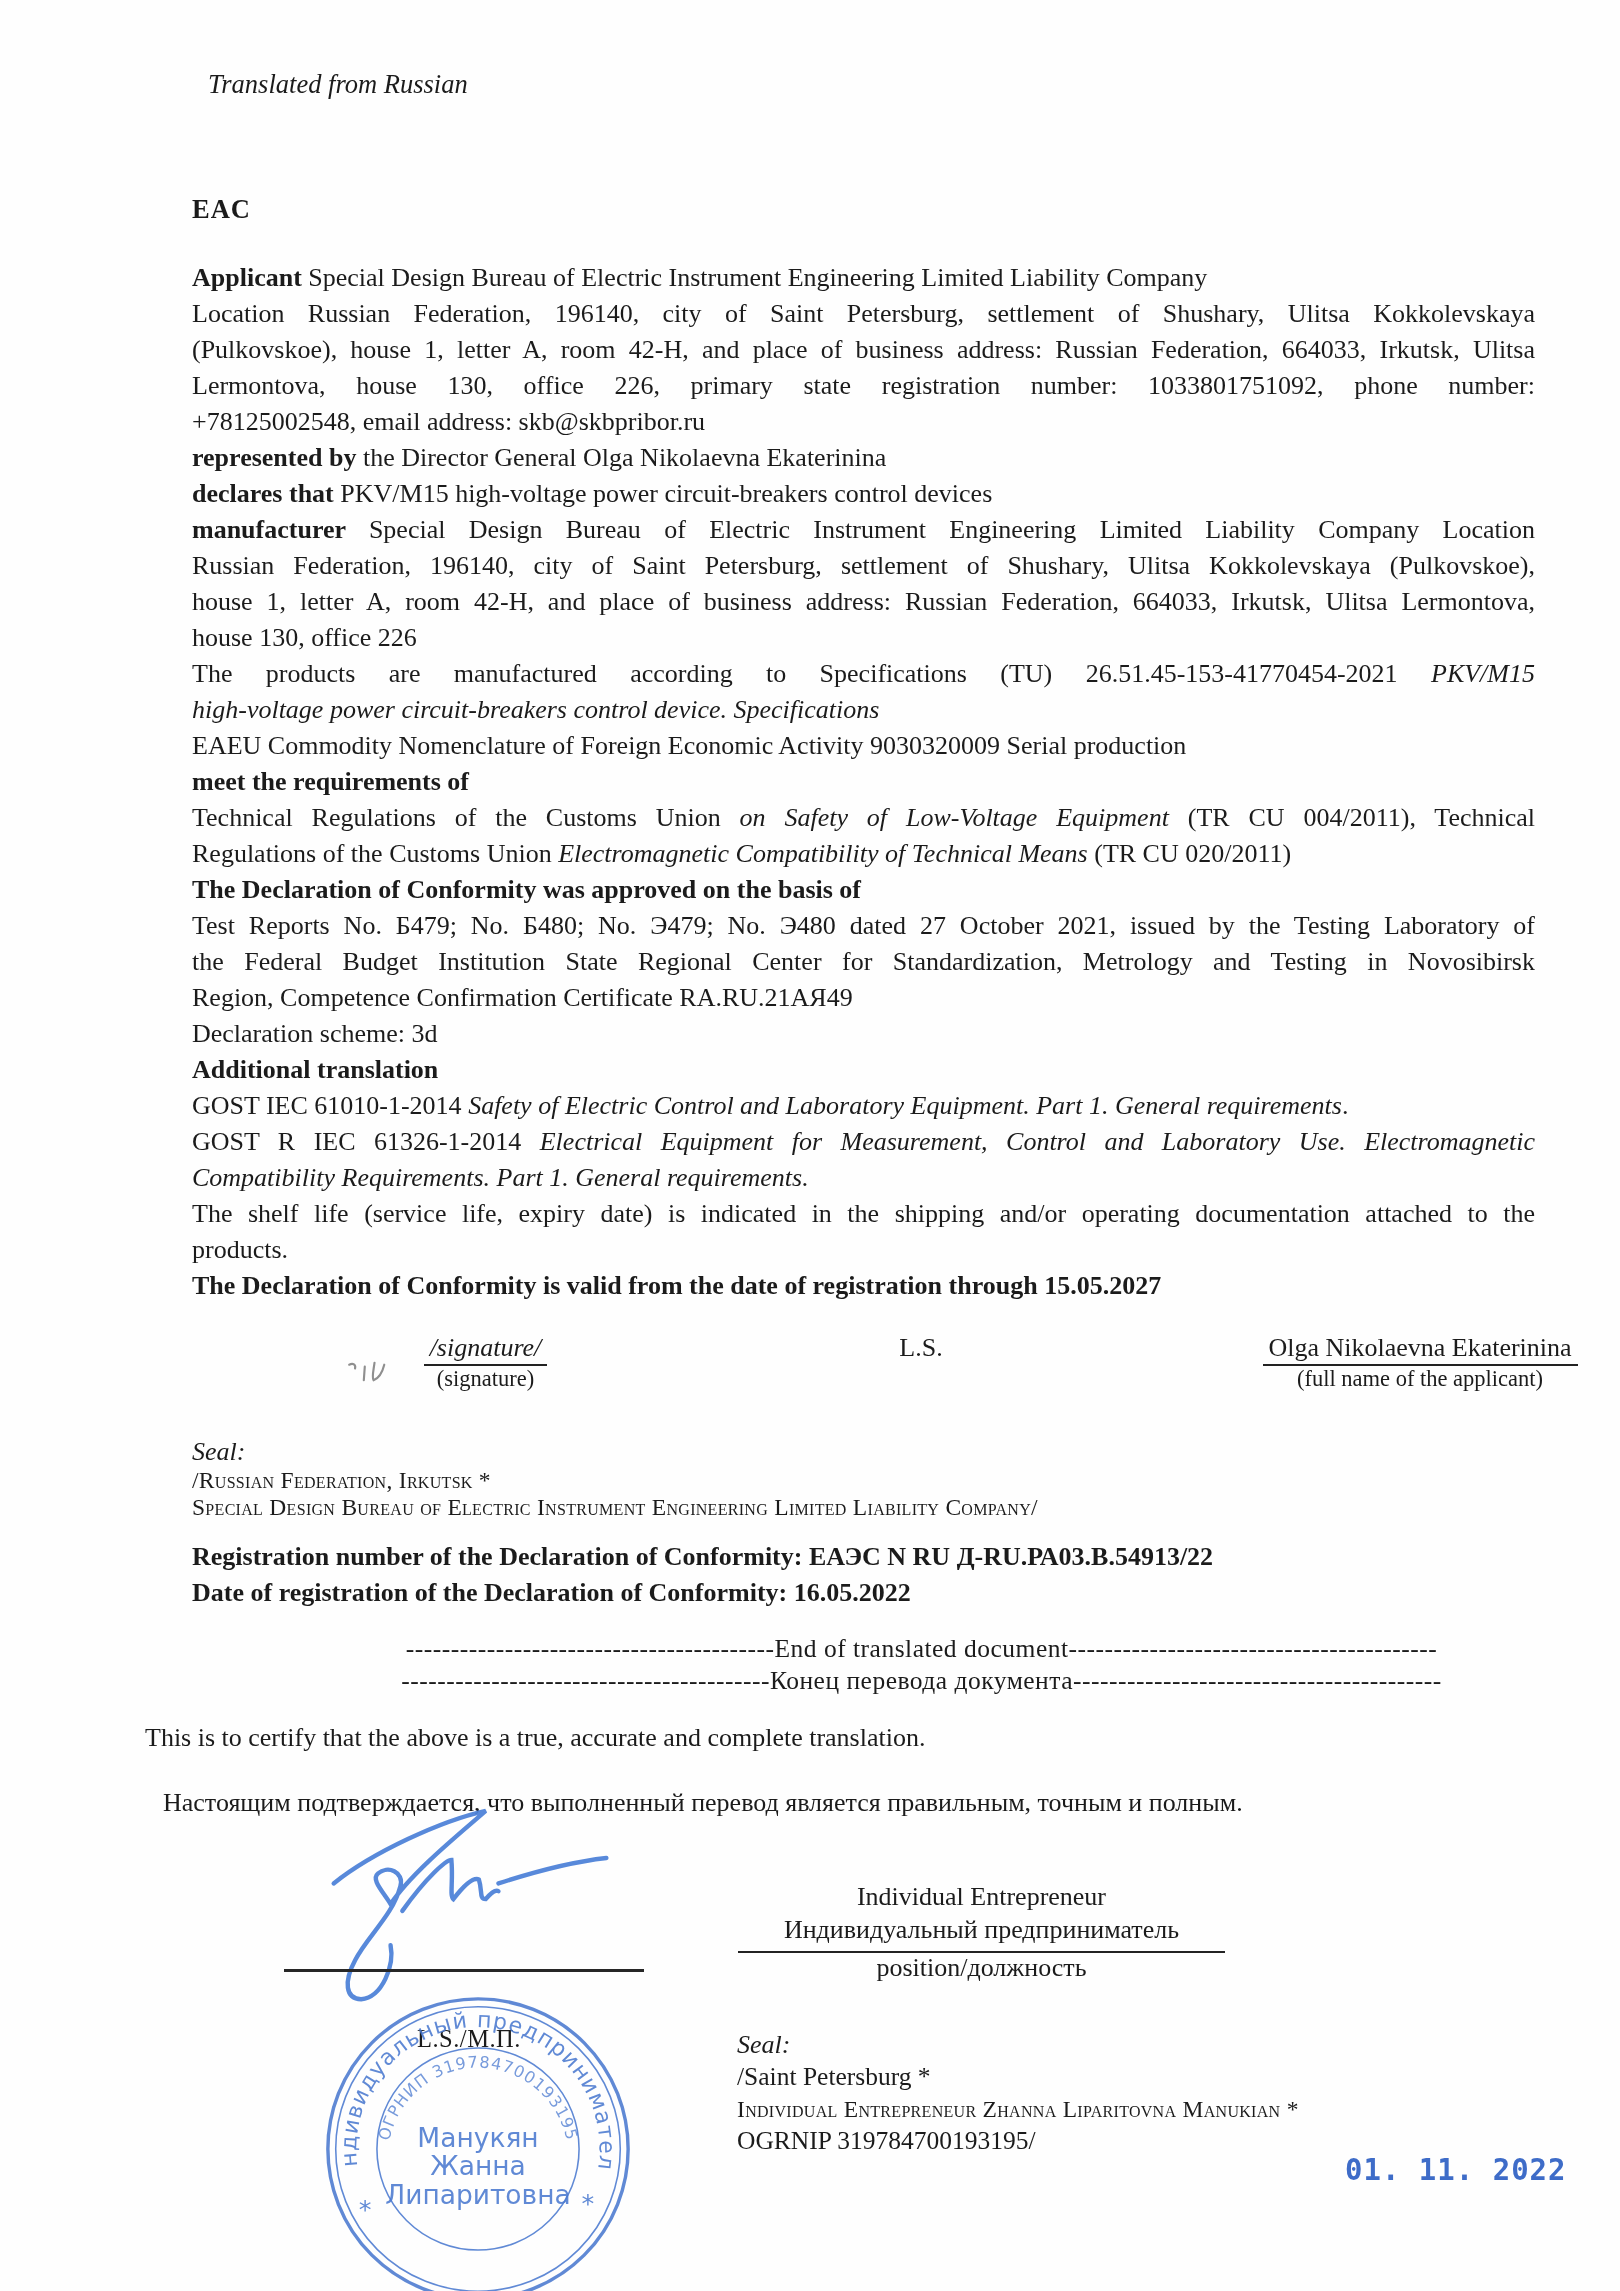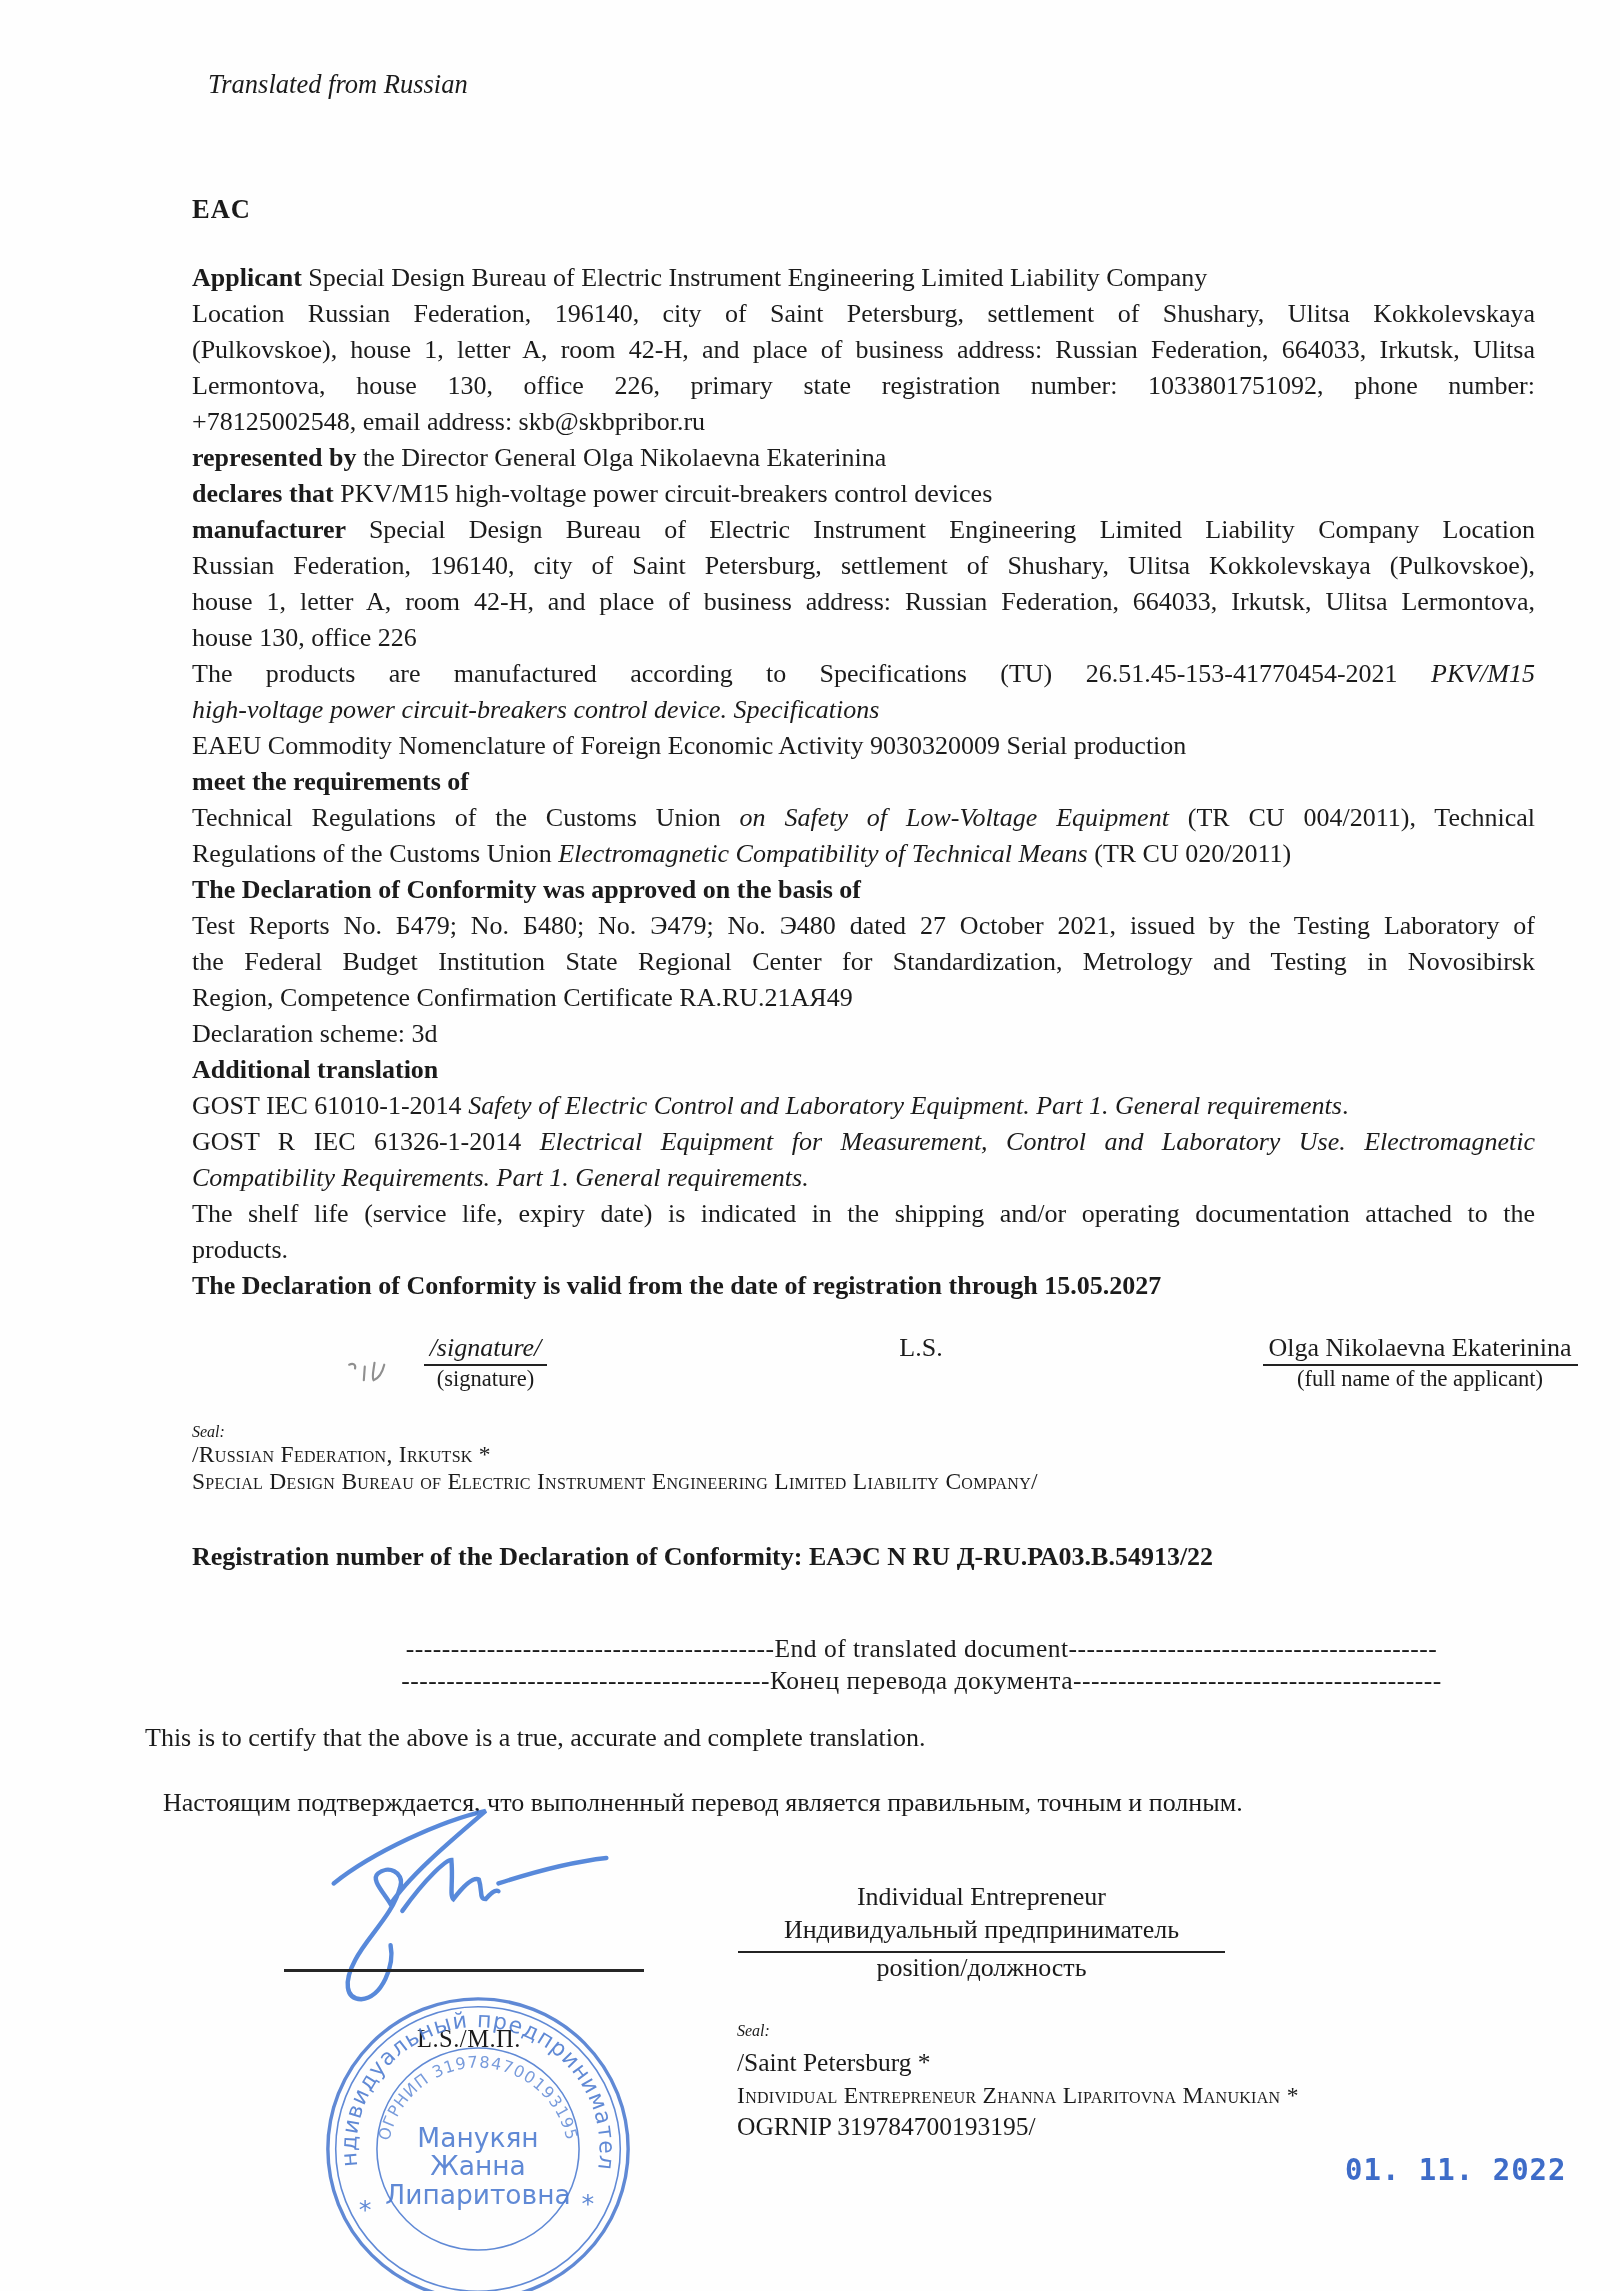--- a/index.html
+++ b/index.html
@@ -16,21 +16,21 @@
   .doc-title{left:309px;top:129px;width:1225px;text-align:center;font-weight:bold;font-size:28px;line-height:43px;letter-spacing:0.3px;}
   .eac{left:192px;top:194px;font-size:26.5px;font-weight:bold;letter-spacing:1px;}
   .body-text{left:192px;top:260px;width:1343px;font-size:26px;line-height:36px;}
   .bline{min-height:36px;}
   .bline.just{text-align:justify;text-align-last:justify;}
   .b{font-weight:bold;}
   .i{font-style:italic;}
   .sig-col{text-align:center;}
   .sig-value{display:inline-block;border-bottom:2px solid #222;padding:0 5.9px 1px 5.9px;font-size:26px;}
   .sig-caption{font-size:22.5px;}
-  .seal-note-label{font-size:16px;font-style:italic;}
+  .seal-note-label{font-size:26px;font-style:italic;margin-top:14px;}
   .smallcaps{font-variant:small-caps;font-size:23.5px;letter-spacing:0.3px;}
   .reg-line{font-weight:bold;font-size:26px;line-height:36px;}
   .sep-line{font-size:25.5px;line-height:32px;text-align:center;letter-spacing:0.5px;}
   .certify{font-size:26px;}
   .black-rule{background:#272727;height:2.9px;}
   .col-line{border-top:2.9px solid #232323;}
   .col-text{font-size:26px;text-align:center;}
   .date-stamp{
     font-family:"DejaVu Sans Mono", monospace;
     font-weight:bold;font-size:29px;letter-spacing:1px;
@@ -102,20 +102,21 @@
   </div>
 
   <div class="abs" style="left:192px;top:1423px;">
     <div class="seal-note-label">Seal:</div>
     <div class="smallcaps" style="line-height:26.5px;">/Russian Federation, Irkutsk *</div>
     <div class="smallcaps" style="line-height:26.5px;">Special Design Bureau of Electric Instrument Engineering Limited Liability Company/</div>
   </div>
 
   <div class="abs" style="left:192px;top:1539px;width:1343px;">
     <div class="reg-line">Registration number of the Declaration of Conformity: ЕАЭС N RU Д-RU.РА03.В.54913/22</div>
+    <div class="reg-line">Date of registration of the Declaration of Conformity: 16.05.2022</div>
   </div>
 
   <div class="abs" style="left:309px;top:1633px;width:1225px;">
     <div class="sep-line">-----------------------------------------End of translated document-----------------------------------------</div>
     <div class="sep-line">-----------------------------------------Конец перевода документа-----------------------------------------</div>
   </div>
 
   <div class="abs certify" style="left:145px;top:1723px;">This is to certify that the above is a true, accurate and complete translation.</div>
   <div class="abs certify" style="left:163px;top:1788px;">Настоящим подтверждается, что выполненный перевод является правильным, точным и полным.</div>
 

